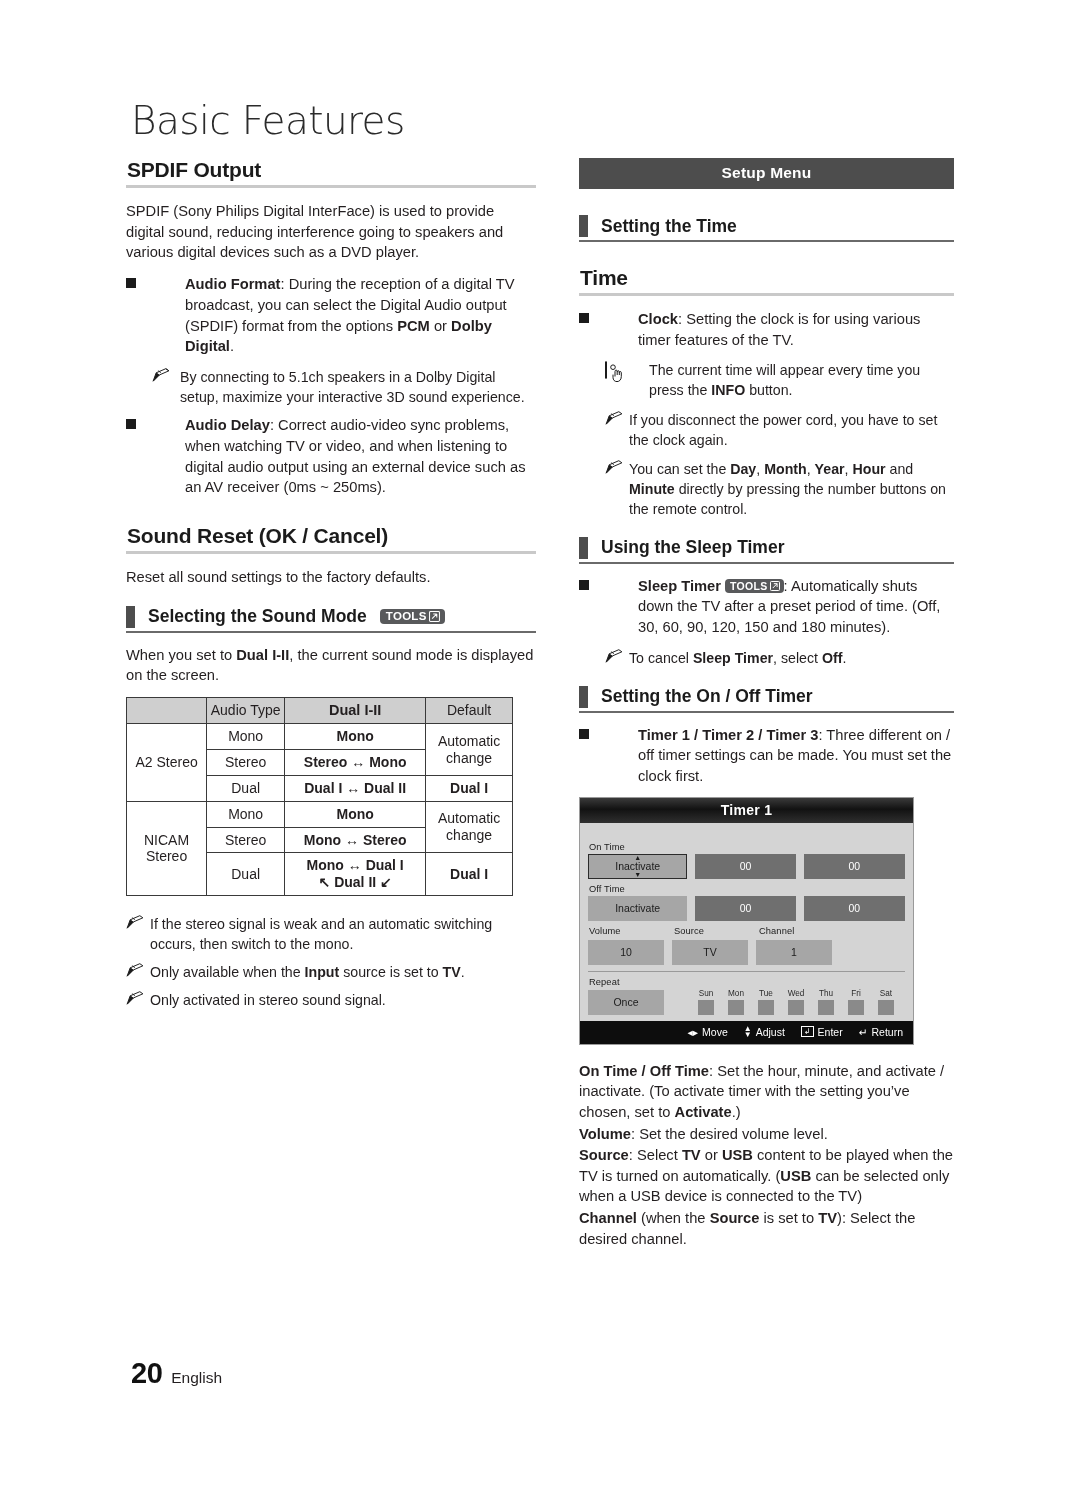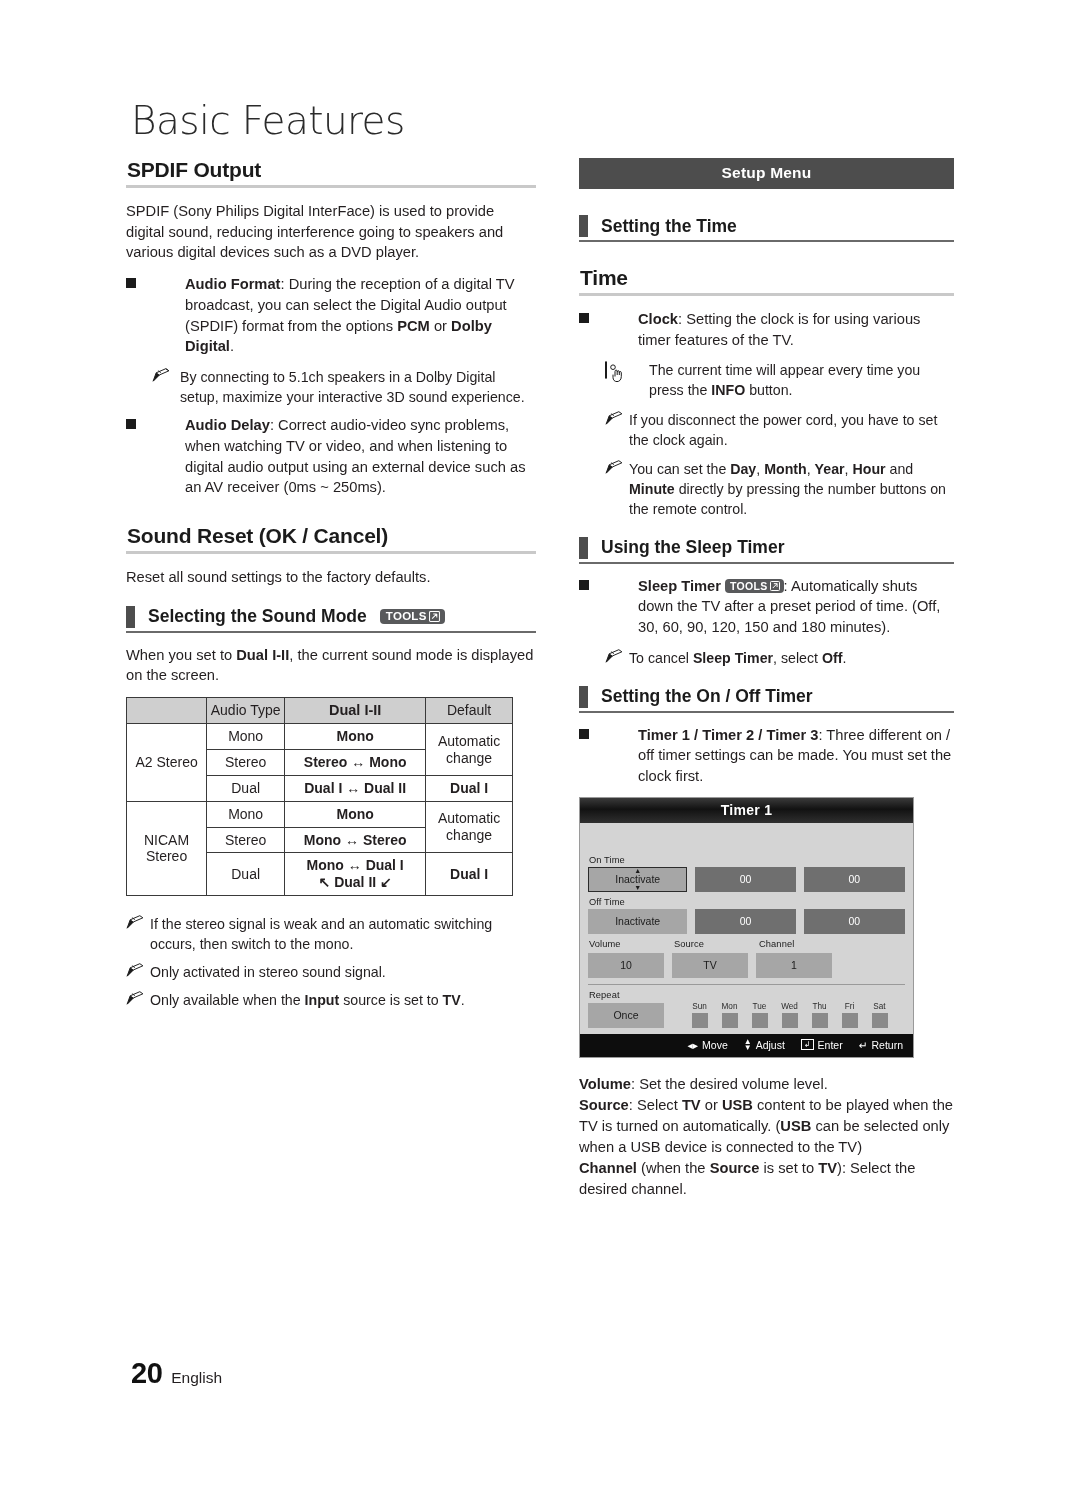--- a/index.html
+++ b/index.html
@@ -187,21 +187,21 @@
   }
   .tv-title {
     background: linear-gradient(to bottom, #3a3a3a 0%, #121212 45%, #2f2f2f 100%);
     color: #ffffff;
     text-align: center;
     font-size: 14px;
     font-weight: bold;
     padding: 4px 0 5px 0;
     letter-spacing: 0.3px;
   }
-  .tv-body { padding: 8px 8px 0 8px; margin-top: 24px; }
+  .tv-body { padding: 19px 8px 0 8px; }
   .fieldlabel { font-size: 9.3px; margin: 0 0 2px 1px; letter-spacing: 0.1px; }
   .row { display: flex; gap: 8px; margin-bottom: 5px; }
   .cell {
     background: #a6a6a6;
     height: 25px;
     display: flex; align-items: center; justify-content: center;
     font-size: 10.5px;
     color: #1b1b1b;
   }
   .cell.dark { background: #6f6f6f; color: #ffffff; }
@@ -214,21 +214,21 @@
     gap: 0px;
   }
   .cell.focus .arw { font-size: 7px; line-height: 5px; color: #1b1b1b; }
   .w1 { width: 102px; }
   .w2 { width: 103px; }
   .w3 { width: 104px; }
   .vol-row { display: flex; gap: 8px; }
   .vsm { width: 76px; }
   .tv-div { height: 1px; background: #9a9a9a; margin: 6px 0 5px 0; }
   .repeat-row { display: flex; align-items: flex-end; gap: 0; }
-  .days { display: flex; flex: 1 1 auto; justify-content: center; padding-left: 14px; padding-right: 4px; }
+  .days { display: flex; flex: 1 1 auto; justify-content: flex-end; padding-left: 14px; padding-right: 4px; }
   .day { text-align: center; width: 30px; }
   .day .dn { font-size: 8.2px; margin-bottom: 2px; color: #2b2b2b; }
   .day .box { width: 16px; height: 15px; background: #8a8a8a; margin: 0 auto; }
   .tv-foot {
     background: #0d0d0d;
     color: #ffffff;
     display: flex;
     justify-content: flex-end;
     align-items: center;
     gap: 16px;
@@ -374,31 +374,31 @@
       <span class="tx">If the stereo signal is weak and an automatic switching occurs, then switch to the mono.</span>
     </div>
     <div class="note">
       <span class="mk">
         <svg class="pencil" viewBox="0 0 20 16">
           <path d="M1 15 L4.5 5.5 L15.5 0.8 L19 3.2 L8 8 Z" fill="none" stroke="#1b1b1b" stroke-width="1.1"></path>
           <path d="M4.5 5.5 L8 8 L1 15" fill="#1b1b1b" stroke="#1b1b1b" stroke-width="1"></path>
           <path d="M6.5 3 L10 5.4" stroke="#1b1b1b" stroke-width="0.9"></path>
         </svg>
       </span>
-      <span class="tx">Only activated in stereo sound signal.</span>
+      <span class="tx"><span>Only available when the </span><b>Input</b><span> source is set to </span><b>TV</b><span>.</span></span>
     </div>
     <div class="note">
       <span class="mk">
         <svg class="pencil" viewBox="0 0 20 16">
           <path d="M1 15 L4.5 5.5 L15.5 0.8 L19 3.2 L8 8 Z" fill="none" stroke="#1b1b1b" stroke-width="1.1"></path>
           <path d="M4.5 5.5 L8 8 L1 15" fill="#1b1b1b" stroke="#1b1b1b" stroke-width="1"></path>
           <path d="M6.5 3 L10 5.4" stroke="#1b1b1b" stroke-width="0.9"></path>
         </svg>
       </span>
-      <span class="tx"><span>Only available when the </span><b>Input</b><span> source is set to </span><b>TV</b><span>.</span></span>
+      <span class="tx">Only activated in stereo sound signal.</span>
     </div>
 
   </div>
 
   <div class="col-right">
 
     <div class="banner">Setup Menu</div>
 
     <div class="h3wrap">
       <div class="h3">
@@ -583,20 +583,21 @@
             <span class="keybox">↲</span>
             <span>Enter</span>
           </span>
         <span class="fi">
             <span>↵</span>
             <span>Return</span>
           </span>
       </div>
     </div>
 
+    <p class="def"><b>On Time / Off Time</b><span>: Set the hour, minute, and activate / inactivate. (To activate timer with the setting you’ve chosen, set to </span><b>Activate</b><span>.)</span></p>
 
     <p class="def"><b>Volume</b><span>: Set the desired volume level.</span></p>
 
     <p class="def"><b>Source</b><span>: Select </span><b>TV</b><span> or </span><b>USB</b><span> content to be played when the TV is turned on automatically. (</span><b>USB</b><span> can be selected only when a USB device is connected to the TV)</span></p>
 
     <p class="def"><b>Channel</b><span> (when the </span><b>Source</b><span> is set to </span><b>TV</b><span>): Select the desired channel.</span></p>
 
   </div>
 
   <div class="footer">

